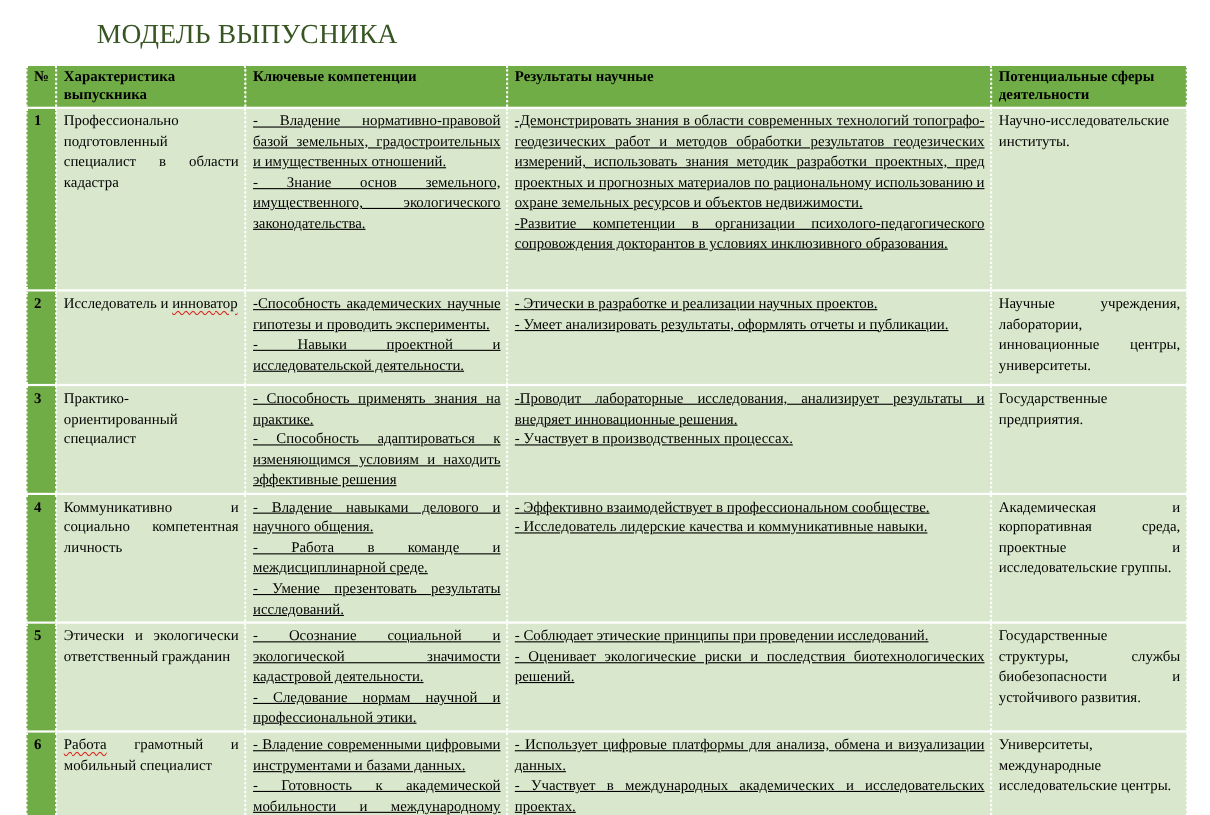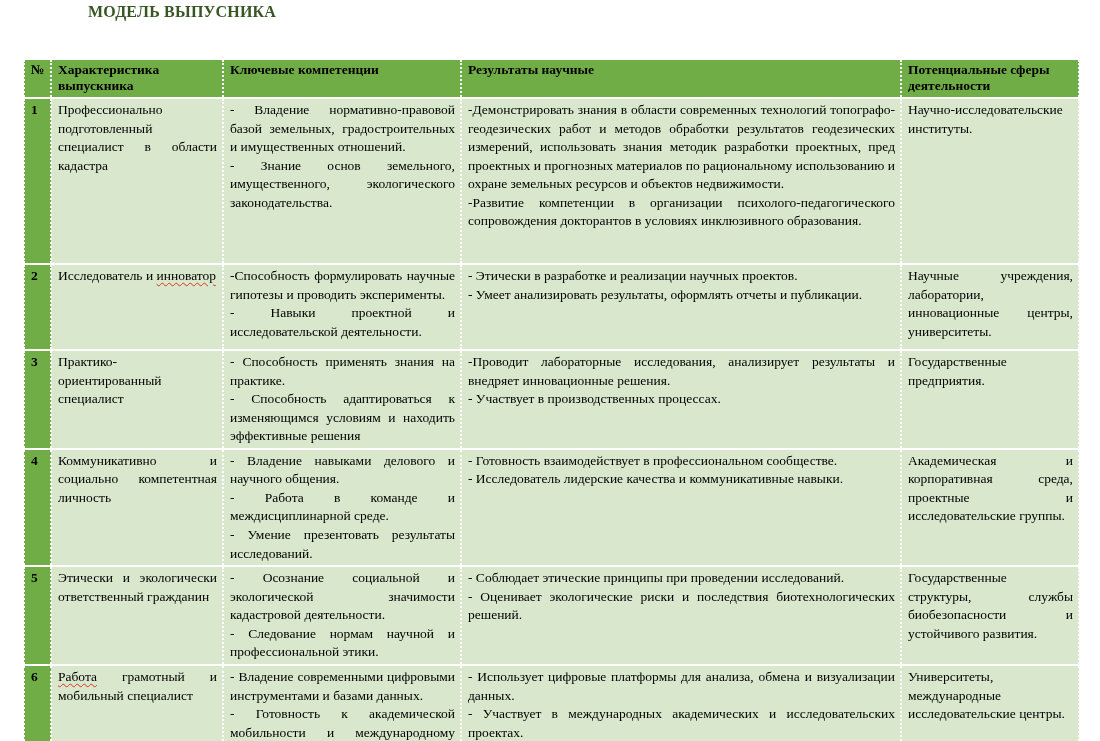--- a/index.html
+++ b/index.html
@@ -12,24 +12,24 @@
   html,body{margin:0;padding:0;}
   body{
     width:1100px;height:741px;
     background:#ffffff;
     position:relative;
     font-family:"Liberation Serif","DejaVu Serif",serif;
     color:#000;
     overflow:hidden;
   }
   .doc-title{
-    position:absolute;left:88px;top:0;
+    position:absolute;left:88px;top:20px;
     color:var(--title-color);
-    font-weight:bold;
-    font-size:16px;
+    font-weight:normal;
+    font-size:25px;
     line-height:24px;
     letter-spacing:0.2px;
   }
   table.model-table{
     position:absolute;left:23px;top:58px;
     width:1055px;
     border-collapse:collapse;
     table-layout:fixed;
   }
   col.c-num{width:27px;}
@@ -54,21 +54,21 @@
   td{
     background:var(--row-bg);
     text-align:justify;
     line-height:1.375;
   }
   td.num-cell{
     background:var(--header-bg);
     font-weight:bold;
     text-align:left;
   }
-  td p{margin:0;}
+  td p{margin:0;text-decoration:underline;}
   .squiggle{
     text-decoration:underline;
     text-decoration-style:wavy;
     text-decoration-color:var(--squiggle);
     text-decoration-thickness:1px;
     text-underline-offset:2px;
   }
 </style>
 </head>
 <body>
@@ -105,21 +105,21 @@
         <td>
           <p>-Демонстрировать знания в области современных технологий топографо-геодезических работ и методов обработки результатов геодезических измерений, использовать знания методик разработки проектных, пред проектных и прогнозных материалов по рациональному использованию и охране земельных ресурсов и объектов недвижимости.</p>
           <p>-Развитие компетенции в организации психолого-педагогического сопровождения докторантов в условиях инклюзивного образования.</p>
         </td>
         <td>Научно-исследовательские институты.</td>
       </tr>
       <tr style="height: 86px;">
         <td class="num-cell">2</td>
         <td>Исследователь и <span class="squiggle">инноватор</span></td>
         <td>
-          <p>-Способность формулировать научные гипотезы и проводить эксперименты.</p>
+          <p>-Способность академических научные гипотезы и проводить эксперименты.</p>
           <p>- Навыки проектной и исследовательской деятельности.</p>
         </td>
         <td>
           <p>- Этически в разработке и реализации научных проектов.</p>
           <p>- Умеет анализировать результаты, оформлять отчеты и публикации.</p>
         </td>
         <td>Научные учреждения, лаборатории, инновационные центры, университеты.</td>
       </tr>
       <tr style="height: 86px;">
         <td class="num-cell">3</td>
@@ -136,21 +136,21 @@
       </tr>
       <tr style="height: 92px;">
         <td class="num-cell">4</td>
         <td>Коммуникативно и социально компетентная личность</td>
         <td>
           <p>- Владение навыками делового и научного общения.</p>
           <p>- Работа в команде и междисциплинарной среде.</p>
           <p>- Умение презентовать результаты исследований.</p>
         </td>
         <td>
-          <p>- Готовность взаимодействует в профессиональном сообществе.</p>
+          <p>- Эффективно взаимодействует в профессиональном сообществе.</p>
           <p>- Исследователь лидерские качества и коммуникативные навыки.</p>
         </td>
         <td>Академическая и корпоративная среда, проектные и исследовательские группы.</td>
       </tr>
       <tr style="height: 92px;">
         <td class="num-cell">5</td>
         <td>Этически и экологически ответственный гражданин</td>
         <td>
           <p>- Осознание социальной и экологической значимости кадастровой деятельности.</p>
           <p>- Следование нормам научной и профессиональной этики.</p>

